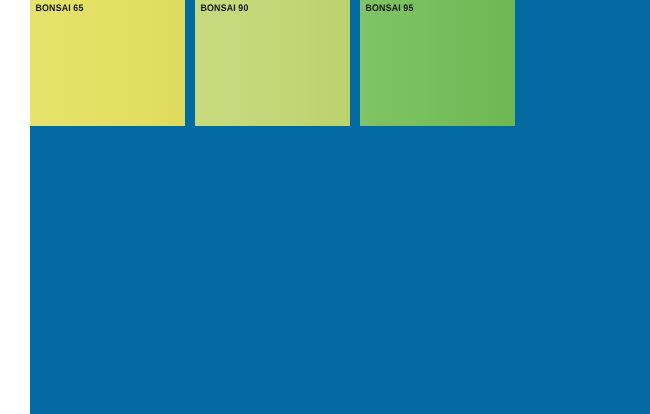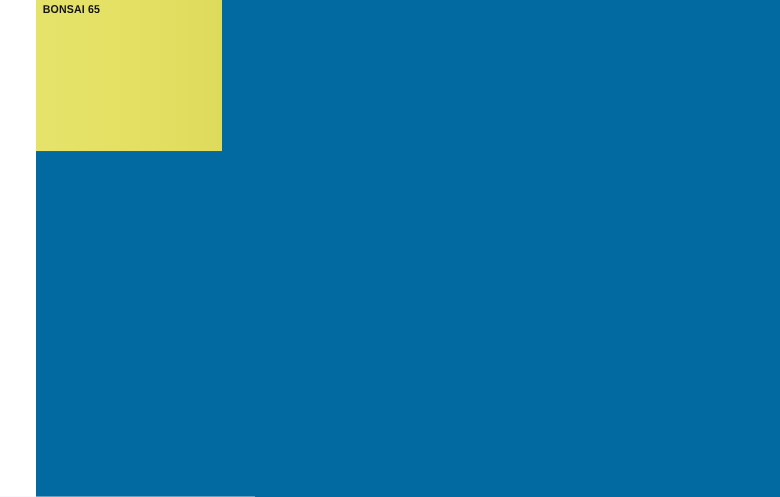--- a/index.html
+++ b/index.html
@@ -59,13 +59,21 @@
   }
 </style>
 </head>
 <body style="background: rgb(255, 255, 255);">
 
 <div id="swatch-grid" style="background: #0369a1; margin-left: 30px;">
     <div class="swatch">
       <div class="swatch-fill" style="background: linear-gradient(90deg, rgb(230, 227, 107) 0%, rgb(227, 224, 99) 52%, rgb(222, 219, 92) 100%);"></div>
       <span class="swatch-label" style="color: rgb(20, 20, 20);">BONSAI 65</span>
     </div>
+    <div class="swatch">
+      <div class="swatch-fill" style="background: linear-gradient(90deg, rgb(200, 218, 128) 0%, rgb(195, 215, 119) 52%, rgb(188, 210, 109) 100%);"></div>
+      <span class="swatch-label" style="color: rgb(20, 20, 20);">BONSAI 90</span>
+    </div>
+    <div class="swatch">
+      <div class="swatch-fill" style="background: linear-gradient(90deg, rgb(127, 196, 102) 0%, rgb(118, 190, 93) 52%, rgb(110, 183, 85) 100%);"></div>
+      <span class="swatch-label" style="color: rgb(20, 20, 20);">BONSAI 95</span>
+    </div>
   </div>
 
 </body></html>

